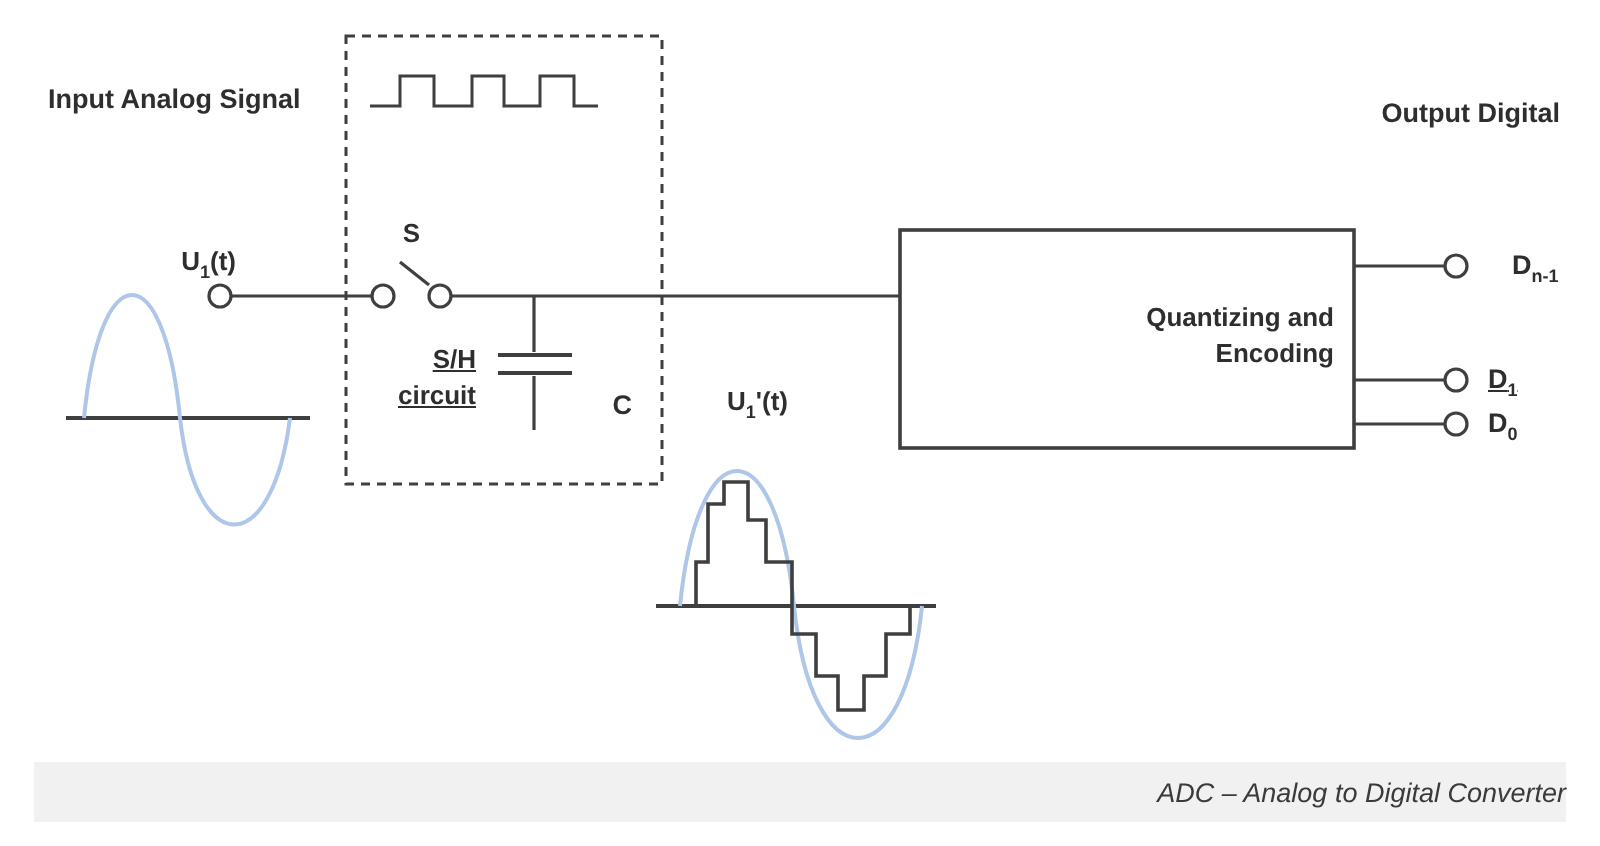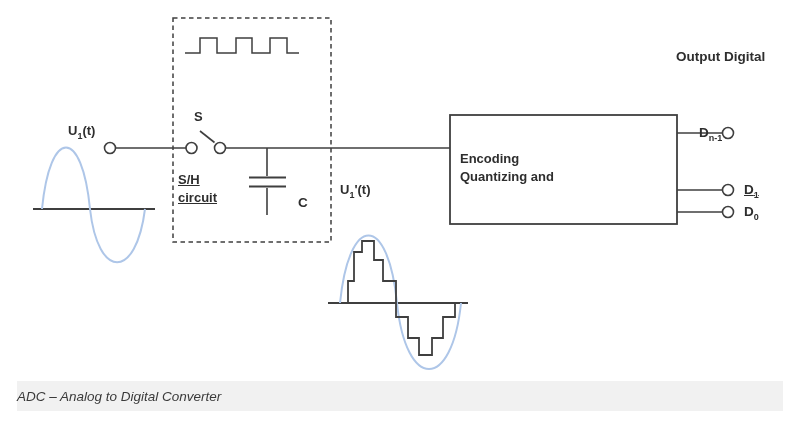--- a/index.html
+++ b/index.html
@@ -22,39 +22,39 @@
     top: 0;
   }
   .lbl {
     position: absolute;
     font-weight: bold;
     font-size: 13px;
     line-height: 18px;
     color: #2e2e2e;
     white-space: nowrap;
   }
-  .lbl.center { text-align: left; }
+  .lbl.center { text-align: right; }
   .lbl sub {
     font-size: 9px;
     font-weight: bold;
     vertical-align: baseline;
     position: relative;
     top: 4px;
     line-height: 0;
   }
   #caption-bar {
     position: absolute;
     left: 17px;
     top: 381px;
     width: 766px;
     height: 30px;
     background: #f1f1f1;
     display: flex;
     align-items: center;
-    justify-content: flex-start;
+    justify-content: flex-end;
   }
   #caption-bar .caption-text {
     font-style: italic;
     font-size: 13.5px;
     color: #3a3a3a;
     font-weight: normal;
   }
 </style>
 </head>
 <body>
@@ -93,44 +93,45 @@
 
       <line x1="677" y1="133" x2="722" y2="133"></line>
       <circle cx="728" cy="133" r="5.5" fill="#ffffff"></circle>
       <line x1="677" y1="190" x2="722" y2="190"></line>
       <circle cx="728" cy="190" r="5.5" fill="#ffffff"></circle>
       <line x1="677" y1="212" x2="722" y2="212"></line>
       <circle cx="728" cy="212" r="5.5" fill="#ffffff"></circle>
     </g>
   </svg>
 
+  <div class="lbl" style="left:24px; top:41px; font-size:13.5px;">Input Analog Signal</div>
 
   <div class="lbl center" style="left:68px; top:122px; width:50px;"><span>U</span><sub>1</sub><span>(t)</span></div>
 
   <div class="lbl center" style="left:194px; top:108px; width:16px;">S</div>
 
   <div class="lbl center" style="left:178px; top:171px; width:60px;text-decoration:underline;">
     <div>S/H</div>
     <div>circuit</div>
   </div>
 
   <div class="lbl center" style="left:298px; top:194px; width:18px; font-size:13.5px;">C</div>
 
-  <div class="lbl center" style="left:340px; top:181px; width:54px;"><span>U</span><sub>1</sub><span>'(t)</span></div>
+  <div class="lbl center" style="left:340px; top:192px; width:54px;"><span>U</span><sub>1</sub><span>'(t)</span></div>
 
   <div class="lbl center" style="left:460px; top:150px; width:207px;">
+    <div>Quantizing and</div>
     <div>Encoding</div>
-    <div>Quantizing and</div>
   </div>
 
   <div class="lbl center" style="left:676px; top:48px; width:104px; font-size:13.5px;">
     <div>Output Digital</div>
   </div>
 
-  <div class="lbl" style="left:699px; top:124px; font-size:13.5px;"><span>D</span><sub>n-1</sub></div>
+  <div class="lbl" style="left:756px; top:124px; font-size:13.5px;"><span>D</span><sub>n-1</sub></div>
 
   <div class="lbl" style="left:744px; top:181px; font-size:13.5px;text-decoration:underline;"><span>D</span><sub>1</sub></div>
 
   <div class="lbl" style="left:744px; top:203px; font-size:13.5px;text-align:center;"><span>D</span><sub>0</sub></div>
 
   <div id="caption-bar">
     <span class="caption-text">ADC – Analog to Digital Converter</span>
   </div>
 
 </div>

